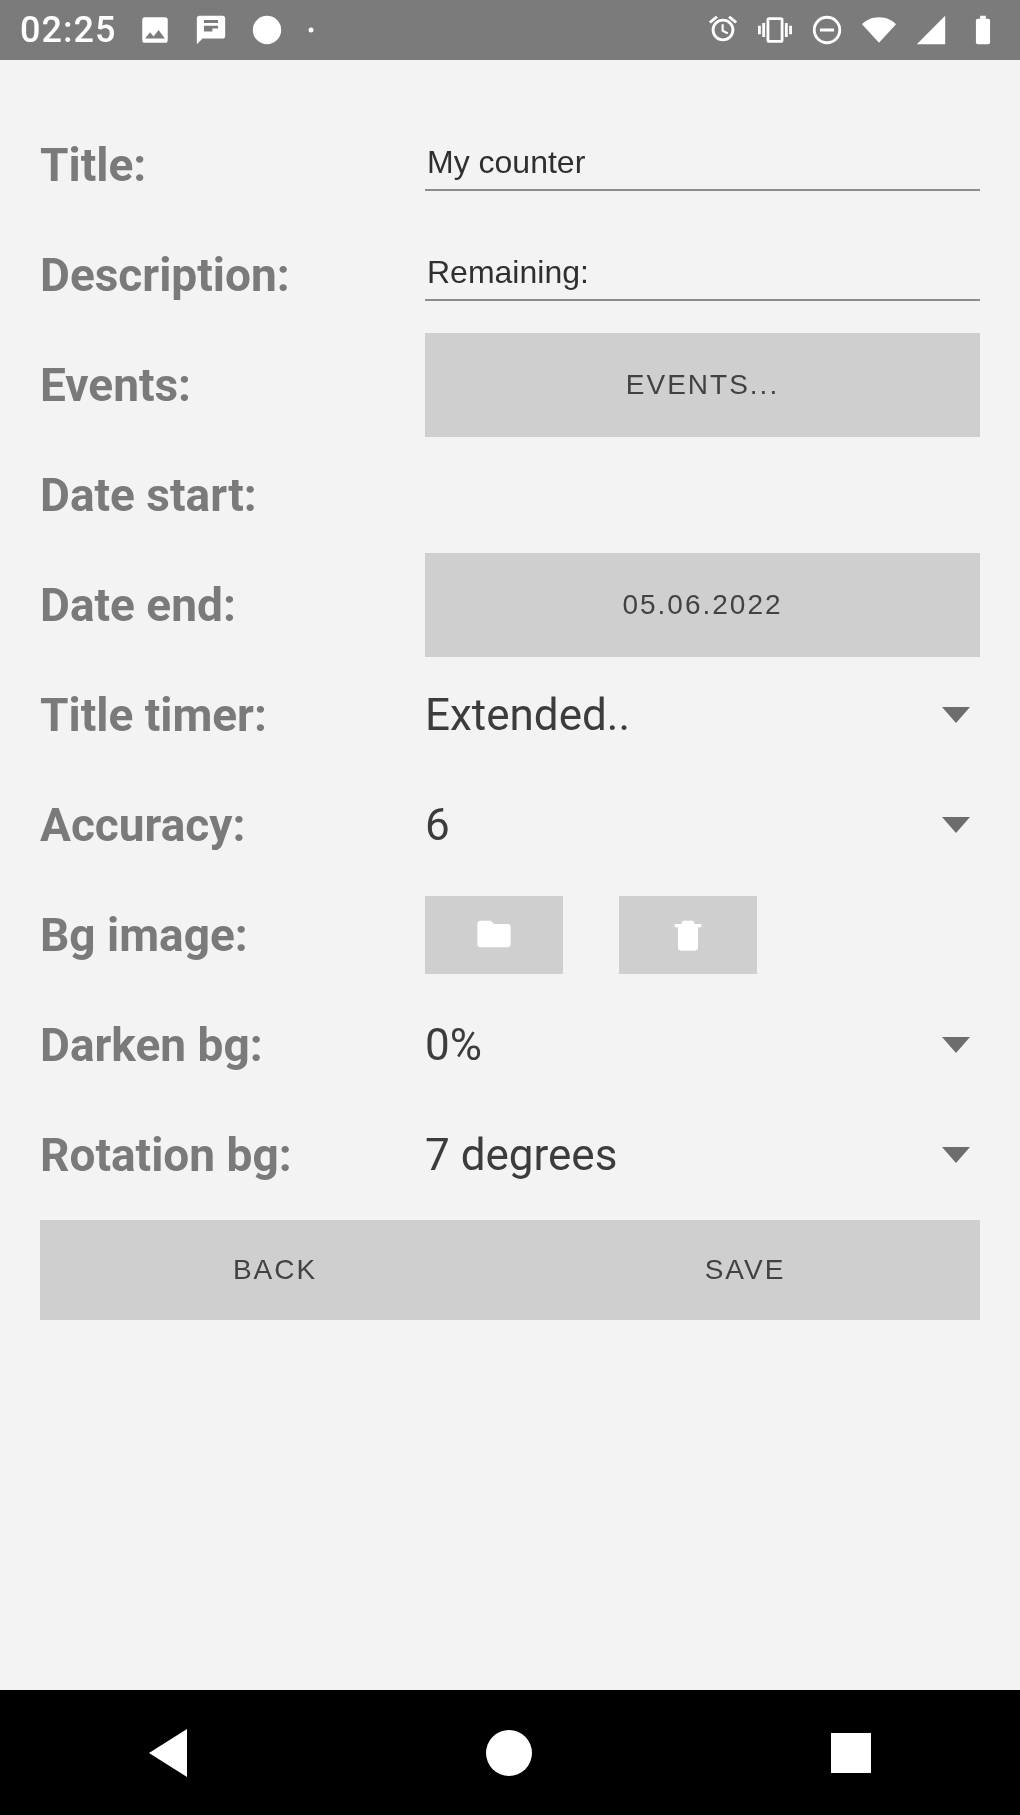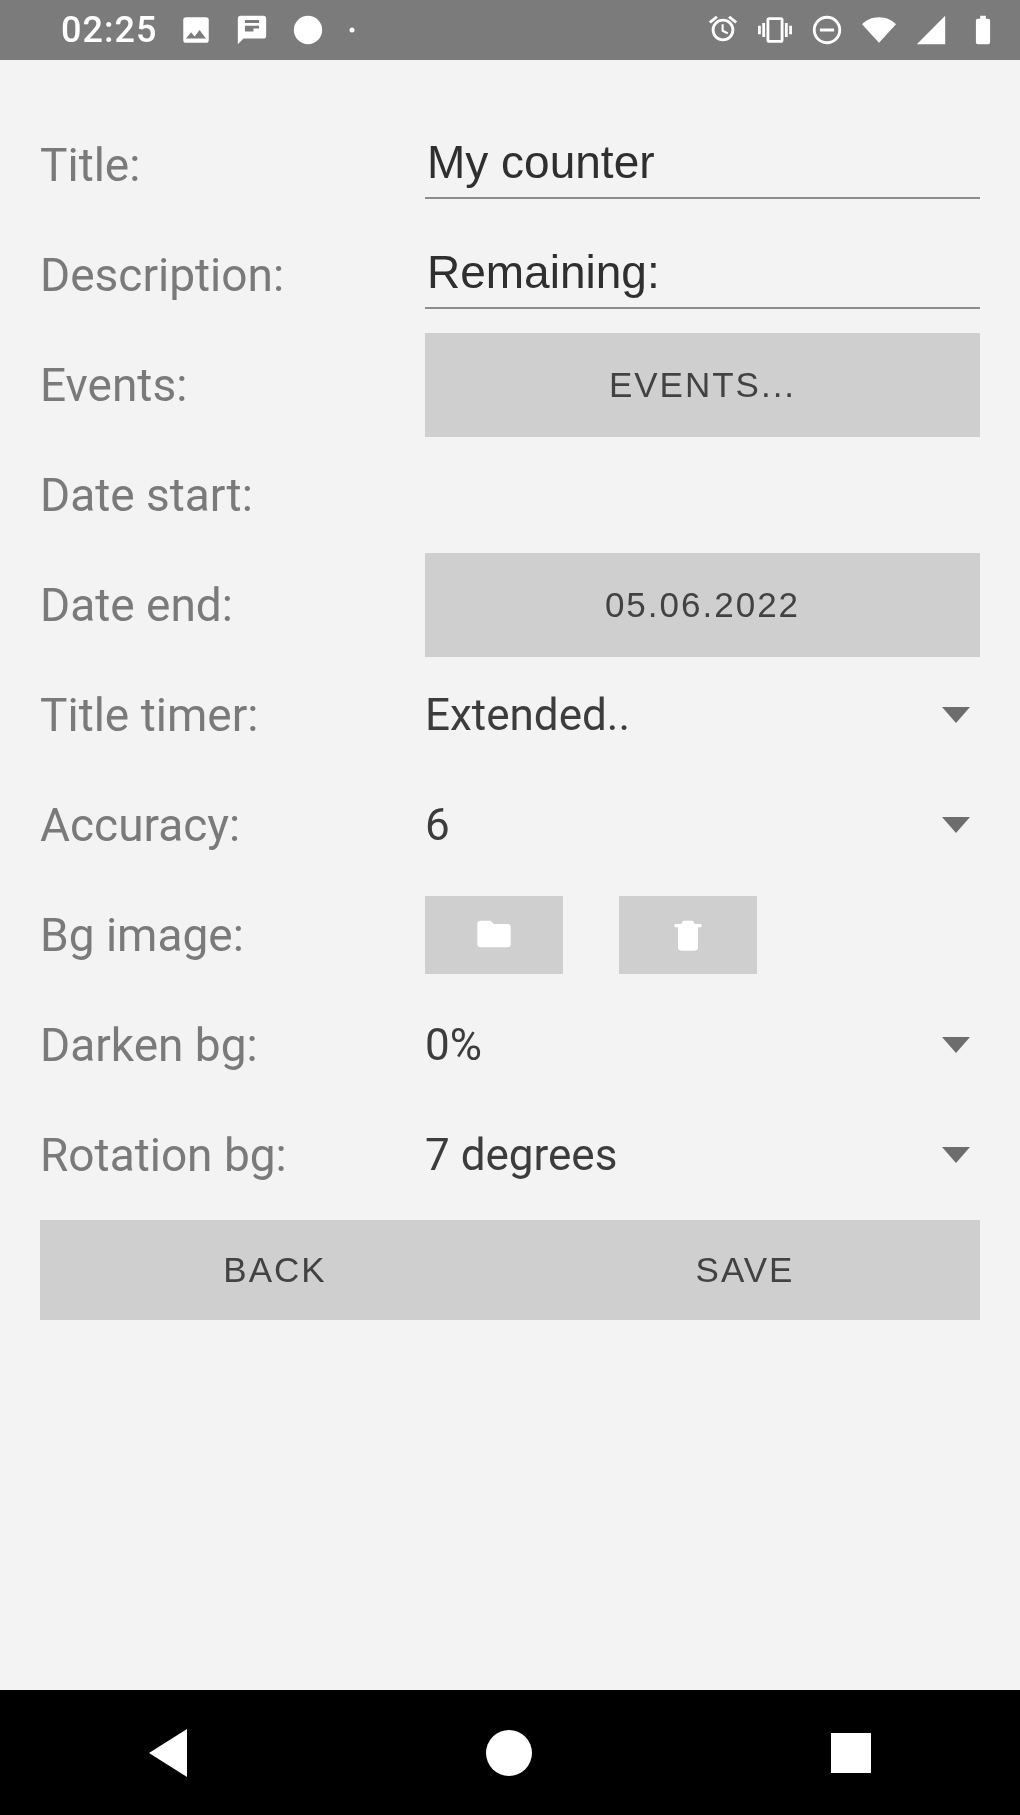--- a/index.html
+++ b/index.html
@@ -9,21 +9,21 @@
   
   .status-bar {
     background: #7b7b7b;
     height: 60px;
     display: flex;
     align-items: center;
     justify-content: space-between;
     padding: 0 20px;
     color: #fff;
   }
-  .status-left { display: flex; align-items: center; gap: 22px; margin-left: 41px; }
+  .status-left { display: flex; align-items: center; gap: 22px; }
   .status-right { display: flex; align-items: center; gap: 18px; }
   .status-time { font-size: 36px; font-weight: 500; letter-spacing: 1px; }
   .status-icon svg { width: 34px; height: 34px; fill: #fff; display:block; }
   .status-icon.sm svg { width: 10px; height: 10px; }
 
   
   .content {
     flex: 1;
     padding: 50px 40px 30px 40px;
     display: flex;
@@ -31,41 +31,41 @@
   }
   .row {
     display: flex;
     align-items: center;
     min-height: 110px;
   }
   .label {
     width: 385px;
     font-size: 46px;
     color: #7a7a7a;
-    font-weight: 400;
+    font-weight: 700;
   }
   .control { flex: 1; }
 
   .text-input {
     width: 100%;
     border: none;
     border-bottom: 2px solid #8c8c8c;
     background: transparent;
-    font-size: 46px;
+    font-size: 32px;
     color: #2f2f2f;
     padding: 4px 2px 8px 2px;
     outline: none;
   }
 
   .btn-grey {
     width: 100%;
     height: 104px;
     background: #cfcfcf;
     border: none;
-    font-size: 35px;
+    font-size: 28px;
     font-weight: 500;
     letter-spacing: 2px;
     color: #424242;
     display:flex; align-items:center; justify-content:center;
   }
 
   .fake-select {
     display:flex; align-items:center; justify-content:space-between;
     font-size: 44px;
     color: #3c3c3c;

